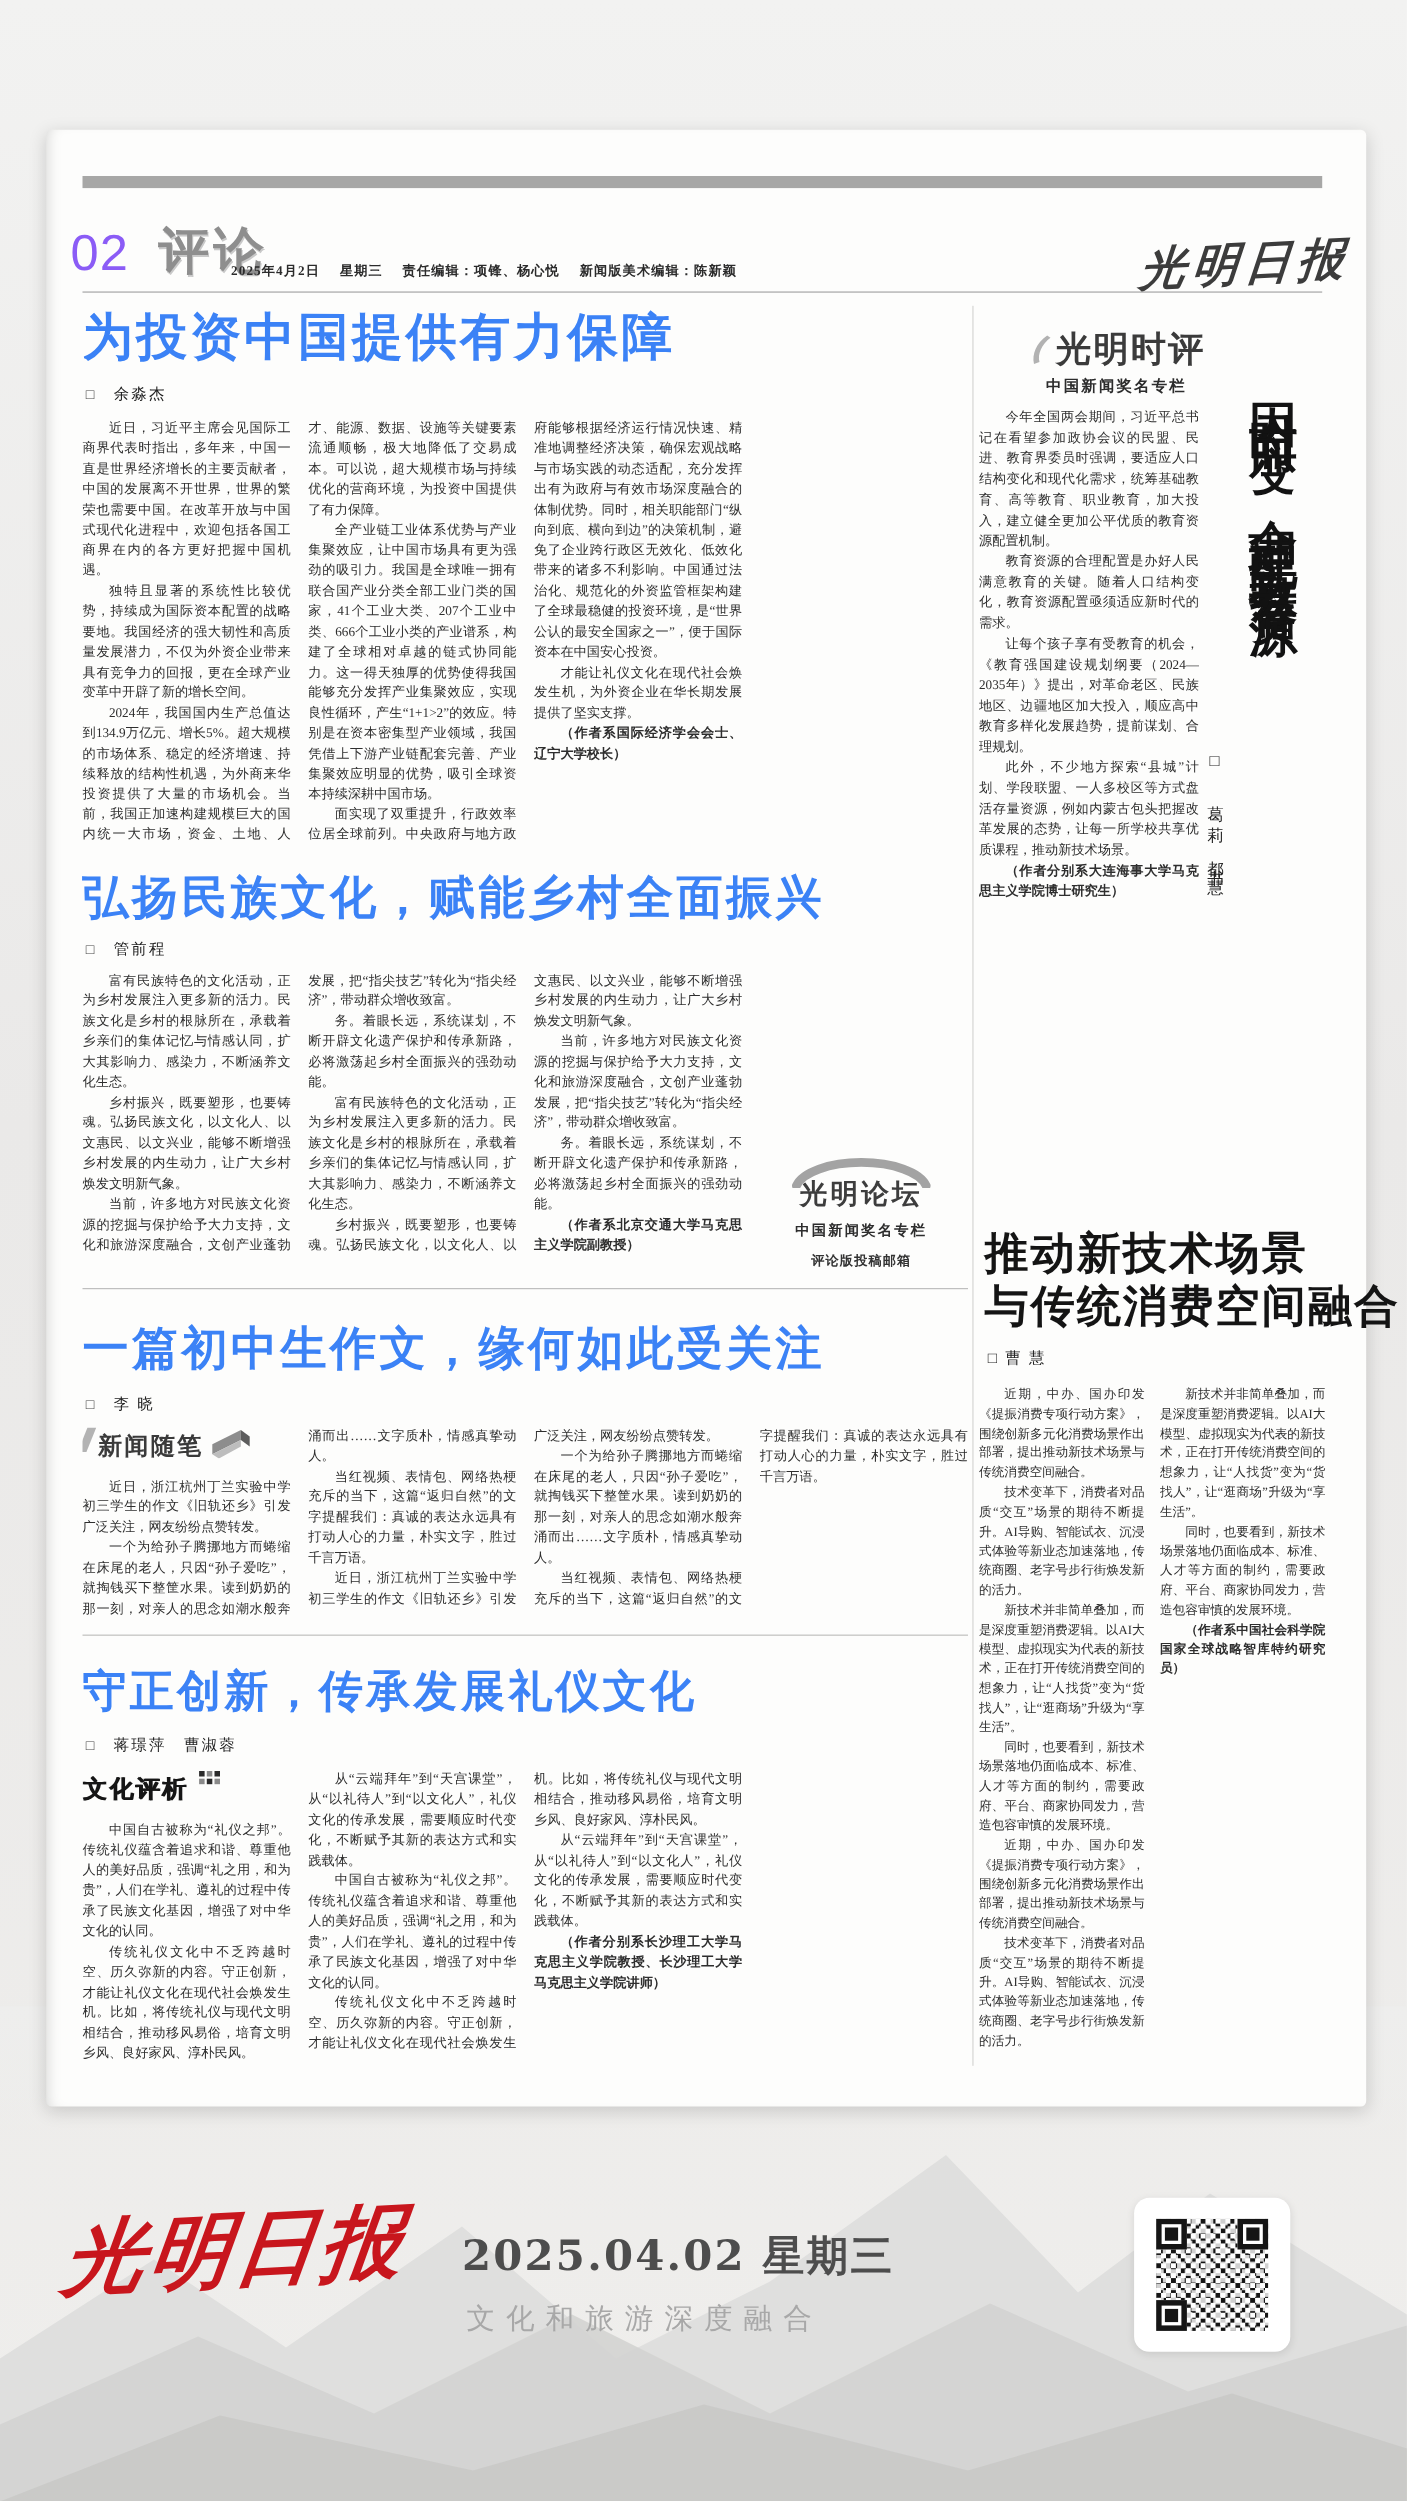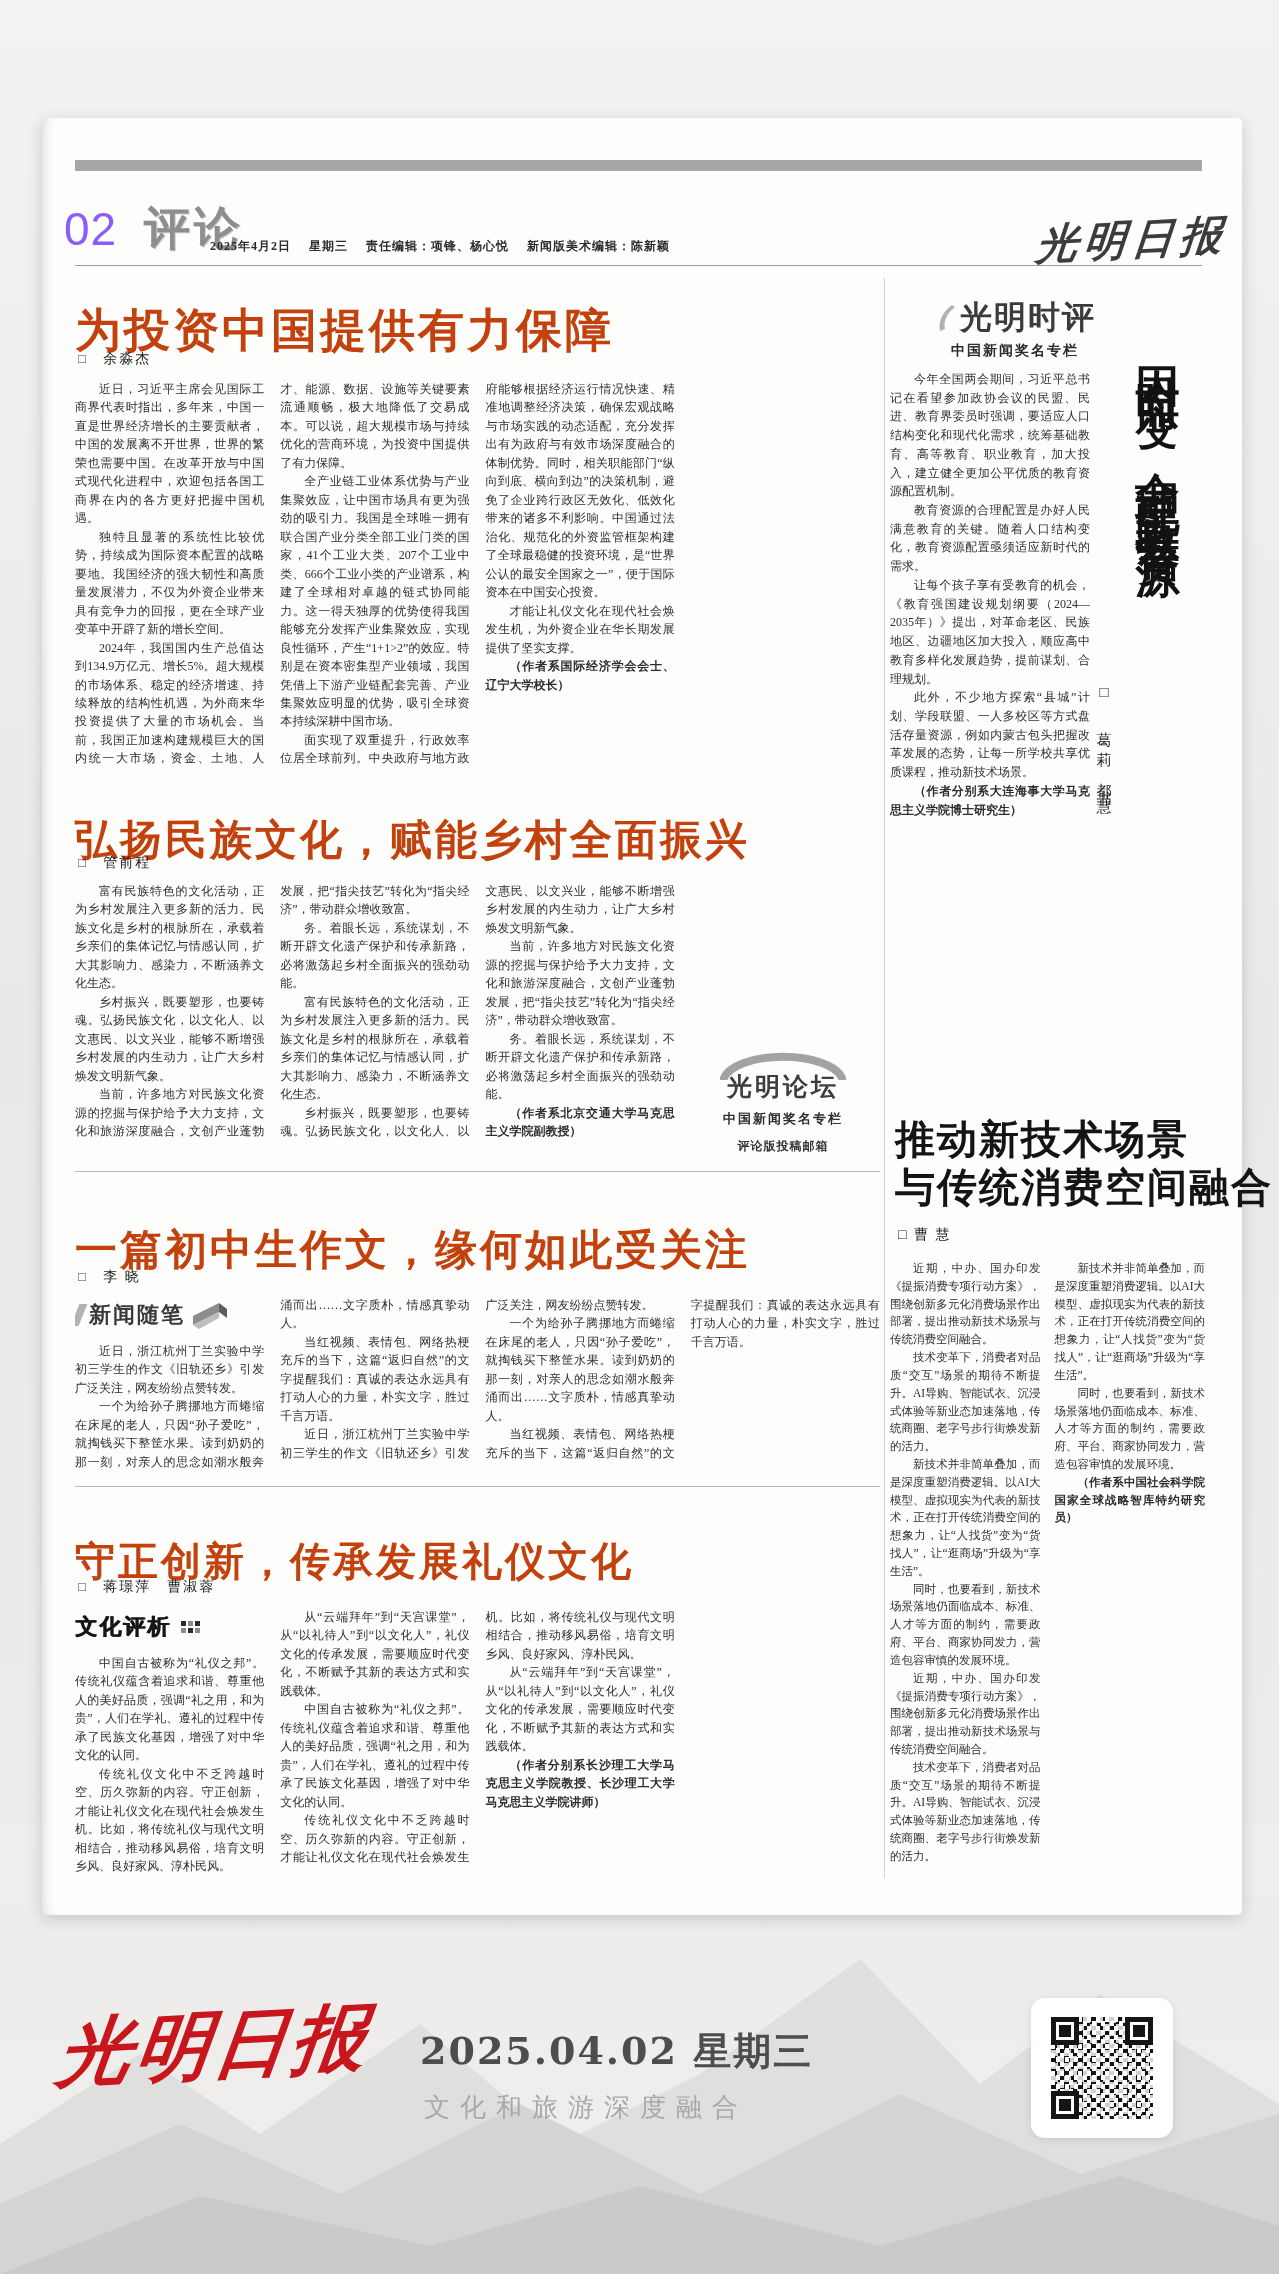--- a/index.html
+++ b/index.html
@@ -26,31 +26,31 @@
     letter-spacing:4px;text-shadow:1px 1px 0 #c9c9c9;}
   .dateline{position:absolute;left:168px;top:120px;font-size:12px;font-weight:700;color:#2b2b2b;letter-spacing:1px;}
   .dateline span{margin-right:14px;}
   .masthead{position:absolute;right:14px;top:94px;font-size:42px;font-weight:700;color:#3c3c3c;
     font-style:italic;transform:rotate(-3deg) skewX(-8deg);letter-spacing:6px;}
   .hdr-rule{position:absolute;left:33px;top:147px;width:1127px;height:1px;background:#9d9d9d;}
   .v-rule{position:absolute;left:842px;top:160px;width:1px;height:1600px;background:#d2d2d0;}
   .h-rule{position:absolute;left:33px;width:805px;height:1px;background:#b9b9b8;}
 
   
-  .headline{position:absolute;left:33px;font-weight:900;color:#c2410c;letter-spacing:3px;white-space:nowrap;margin-top:24px;}
+  .headline{position:absolute;left:33px;font-weight:900;color:#3b82f6;letter-spacing:3px;white-space:nowrap;}
   .byline{position:absolute;left:36px;font-size:14px;color:#222;letter-spacing:2px;}
   .byline .sq{font-size:13px;color:#444;margin-right:10px;}
   .body-cols{position:absolute;left:33px;width:805px;column-gap:16px;column-fill:auto;
     font-size:12px;line-height:1.54;text-align:justify;color:#2e2e2e;overflow:hidden;}
   .body-cols p{margin:0;text-indent:2em;}
   .body-cols .attr{font-weight:700;text-indent:2em;}
   .c4{column-count:4;}
 
   
-  .tagbox{display:flex;align-items:center;gap:6px;margin:2px 0 10px 0;break-inside:avoid;}
+  .tagbox{display:flex;align-items:flex-start;gap:6px;margin:2px 0 10px 0;break-inside:avoid;}
   .slash{display:inline-block;width:8px;height:22px;background:#b3b3b3;transform:skewX(-22deg);}
   .tag-text{font-size:22px;font-weight:900;color:#3a3a3a;letter-spacing:2px;white-space:nowrap;}
   .tag-dark{color:#161616;text-shadow:1px 0 0 #161616;}
   .dotgrid{display:inline-grid;grid-template-columns:repeat(3,5px);grid-gap:2px;margin-left:4px;}
   .dotgrid i{width:5px;height:5px;background:#2a2a2a;}
   .dotgrid i:nth-child(2n){background:#8a8a8a;}
 
   
   .luntan{position:absolute;right:12px;bottom:-10px;width:170px;height:122px;background:#fdfdfc;
     text-align:center;padding-top:2px;}

